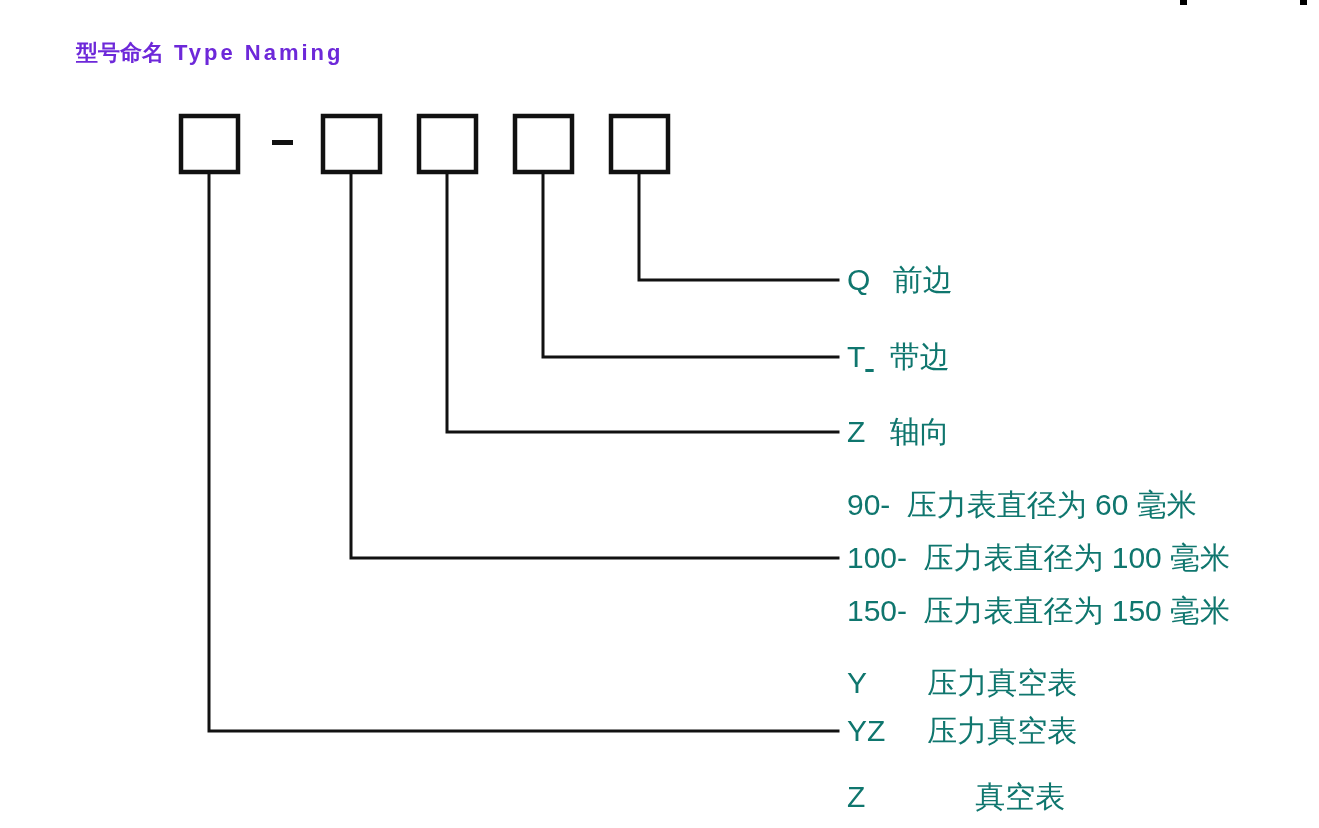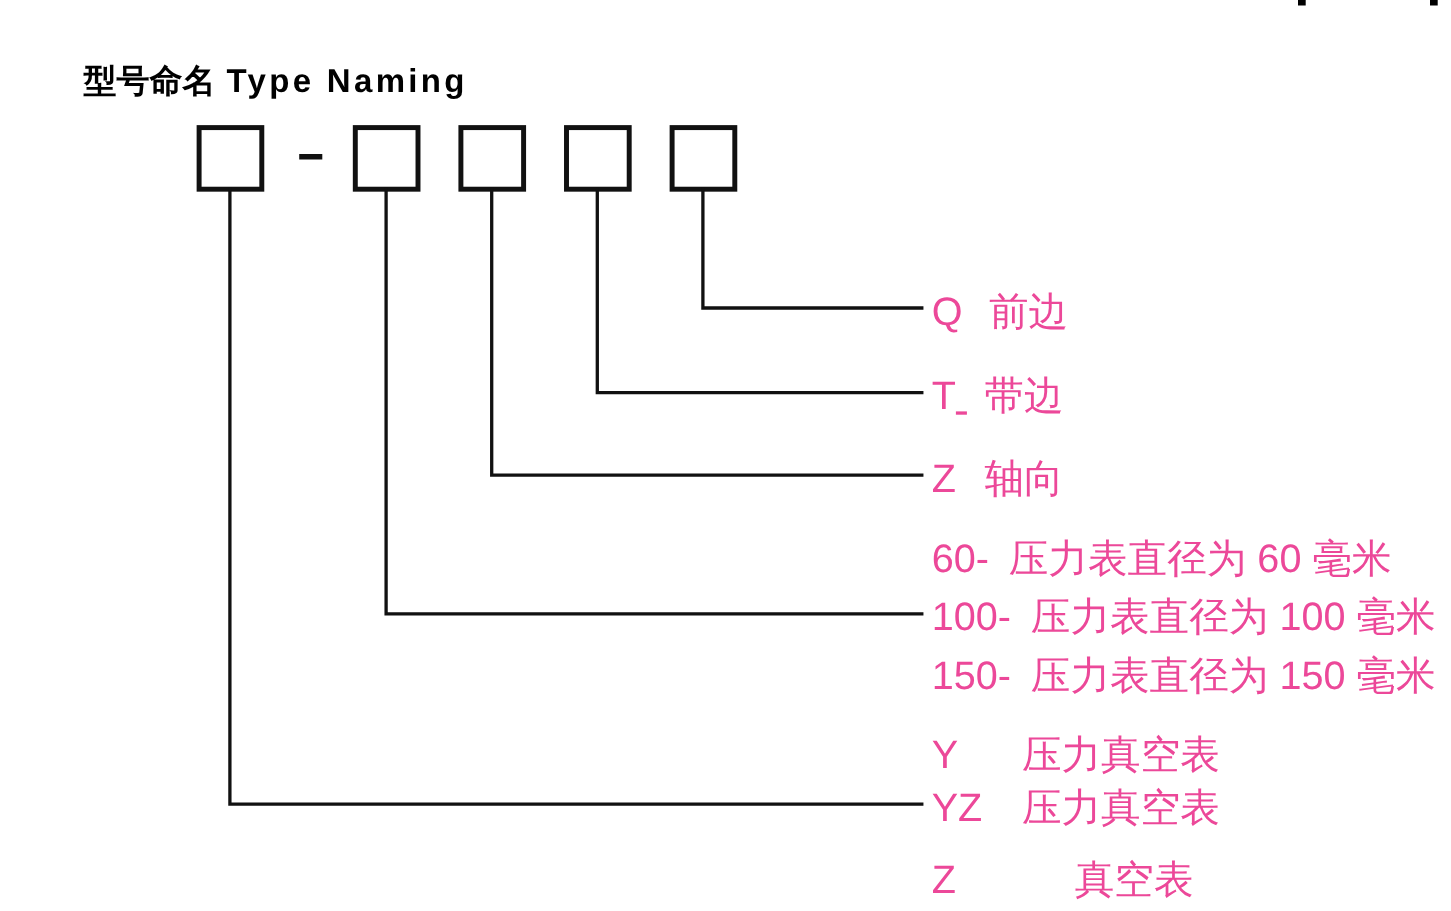--- a/index.html
+++ b/index.html
@@ -22,35 +22,34 @@
     position: absolute;
     left: 0;
     top: 0;
     width: 1319px;
     height: 828px;
   }
   .title {
     position: absolute;
     left: 76px;
     top: 38px;
-    font-size: 30px;
+    font-size: 22px;
     font-weight: bold;
-    color: #000000;
+    color: #6d28d9;
     letter-spacing: 0.5px;
     white-space: nowrap;
     font-family: "Liberation Sans", "DejaVu Sans", sans-serif;
-    margin-top: 16px;
   }
   .title .cn { letter-spacing: 0px; }
   .title .en { letter-spacing: 3px; padding-left: 10px; }
 
   .label {
     position: absolute;
-    font-size: 36px;
-    color: #ec4899;
+    font-size: 30px;
+    color: #0f766e;
     white-space: nowrap;
     font-family: "Liberation Sans", "DejaVu Sans", sans-serif;
     font-weight: 400;
     line-height: 1;
   }
   .label-left { left: 847px; }
   .code { display: inline-block; }
   .desc { display: inline-block; }
 
   .tick {
@@ -106,21 +105,21 @@
     <span class="code">T</span>
     <span class="desc" style="margin-left:16px;">带边</span>
   </div>
 
   <div class="label label-left" style="top:417px;">
     <span class="code">Z</span>
     <span class="desc" style="margin-left:16px;">轴向</span>
   </div>
 
   <div class="label label-left" style="top:490px;">
-    <span class="code">60-</span>
+    <span class="code">90-</span>
     <span class="desc" style="margin-left:8px;">压力表直径为 60 毫米</span>
   </div>
 
   <div class="label label-left" style="top:543px;">
     <span class="code">100-</span>
     <span class="desc" style="margin-left:8px;">压力表直径为 100 毫米</span>
   </div>
 
   <div class="label label-left" style="top:596px;">
     <span class="code">150-</span>

